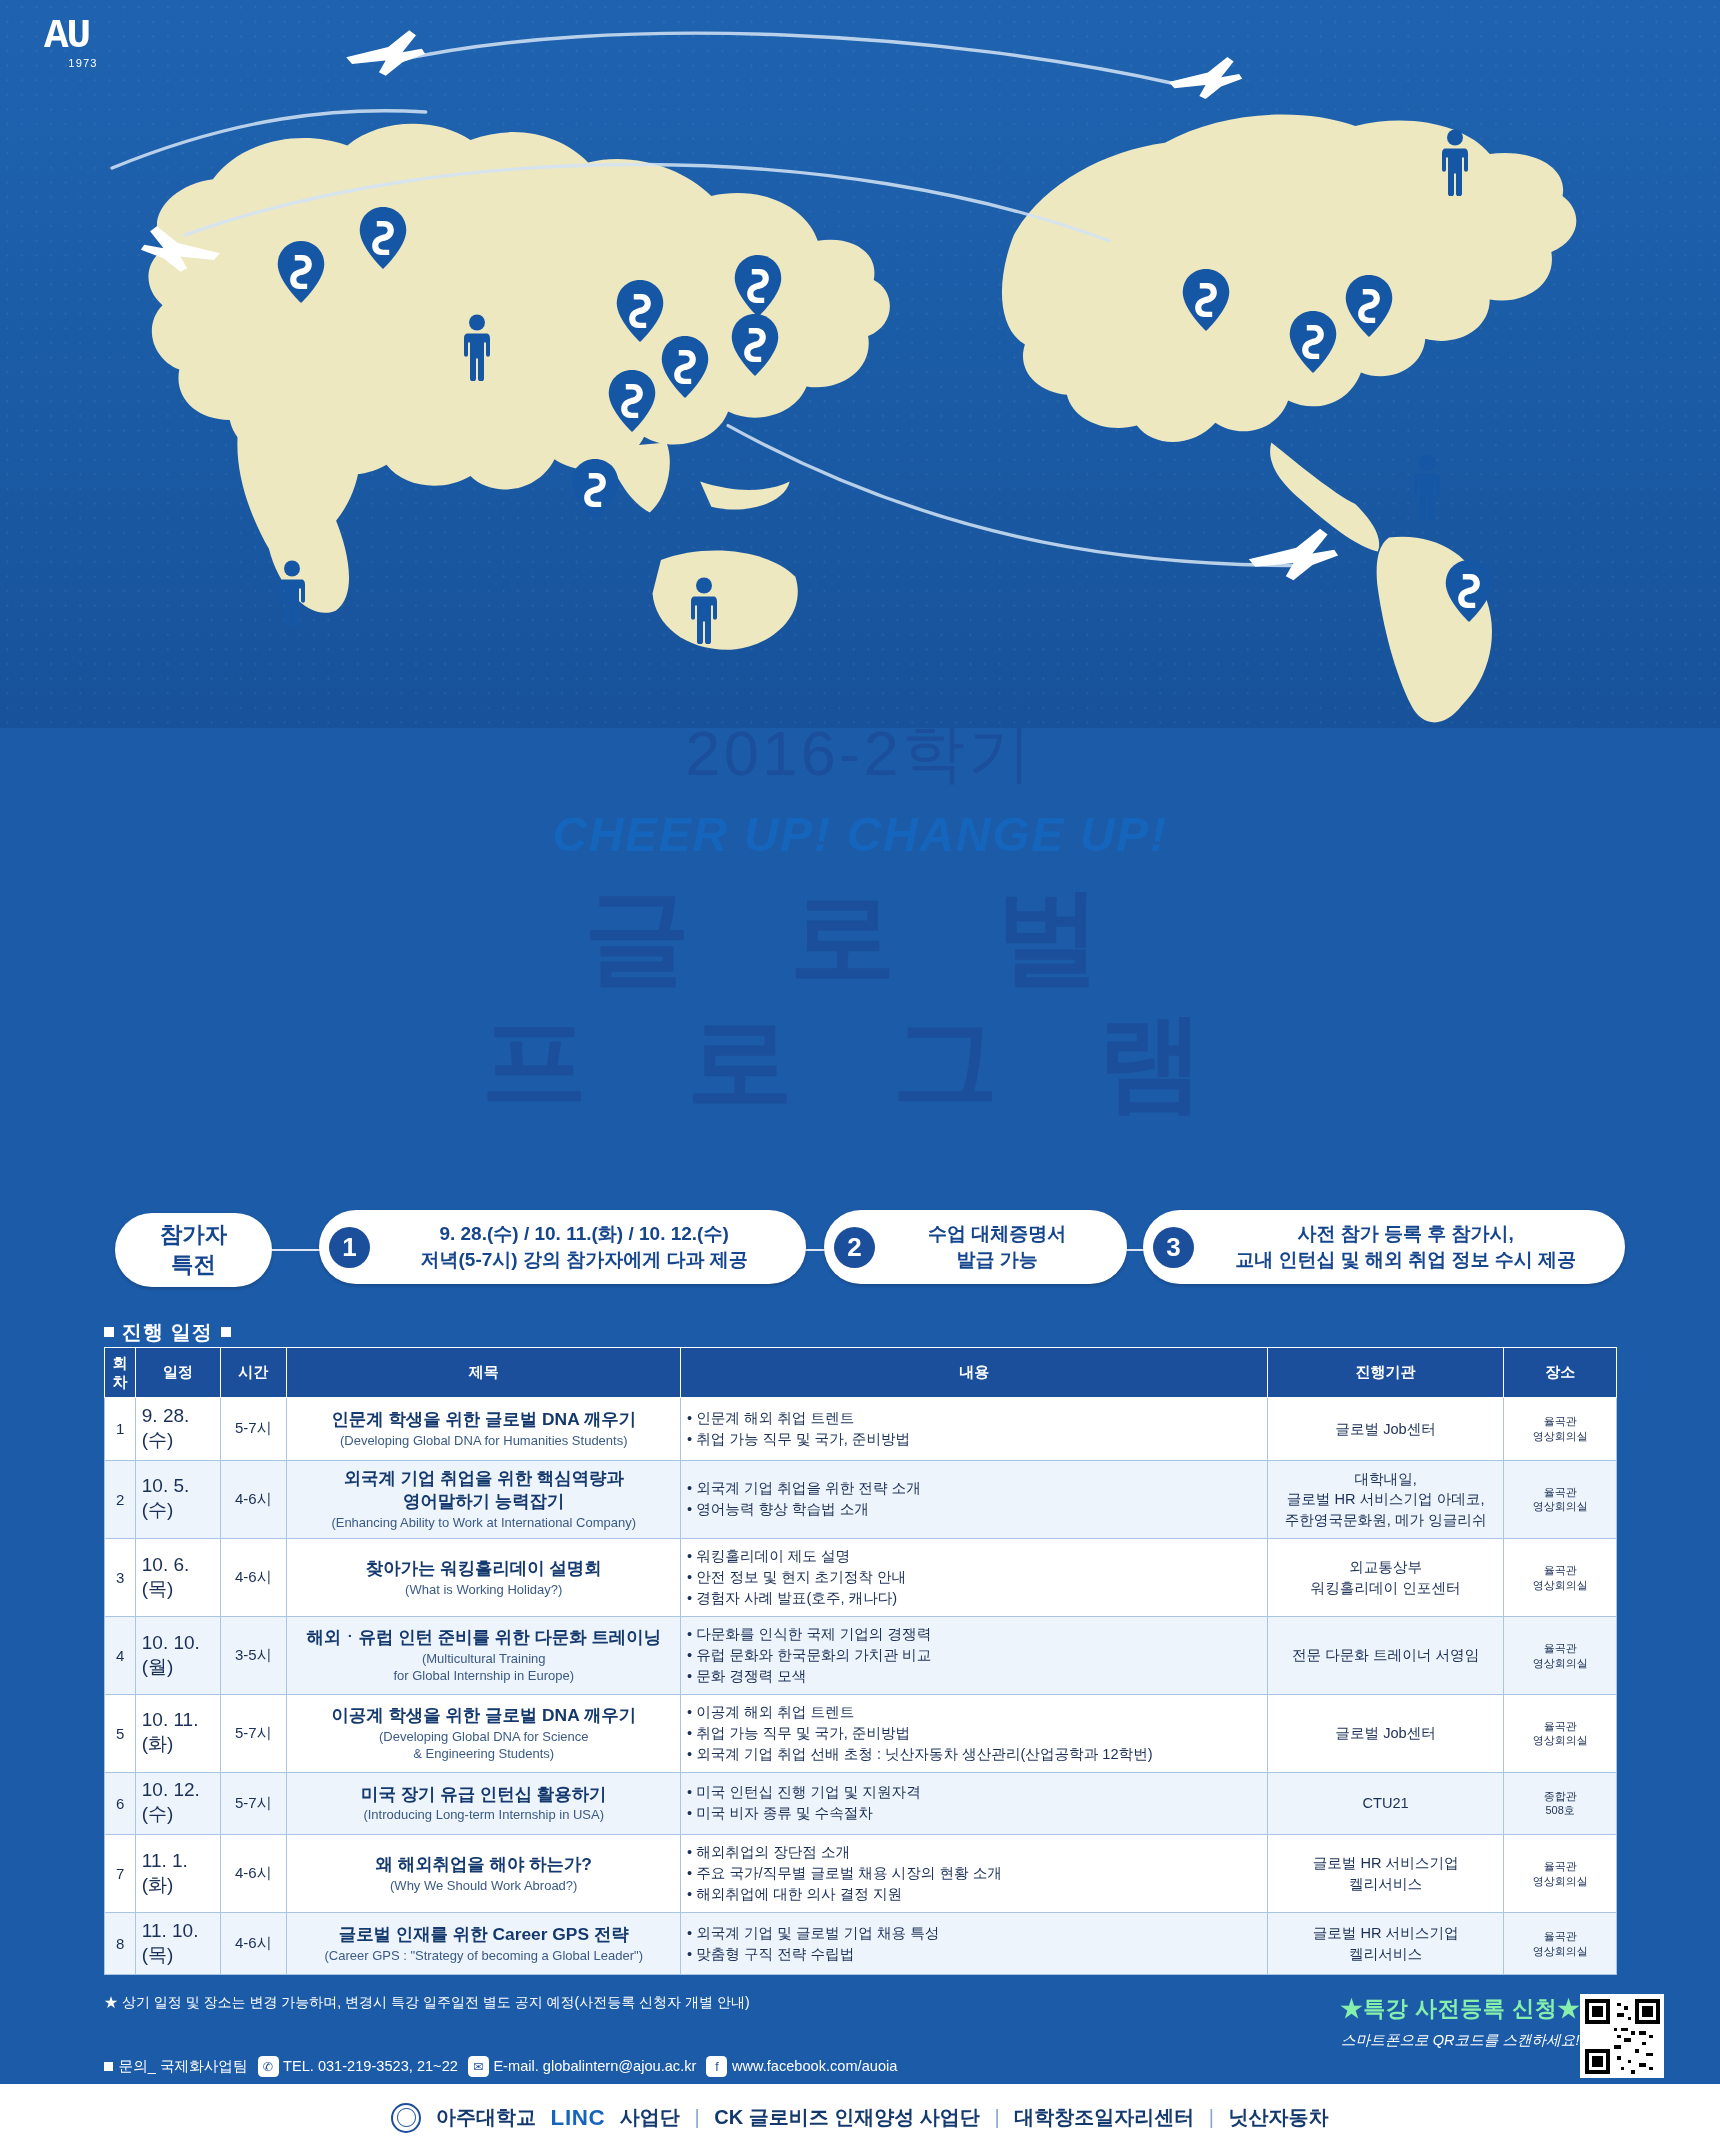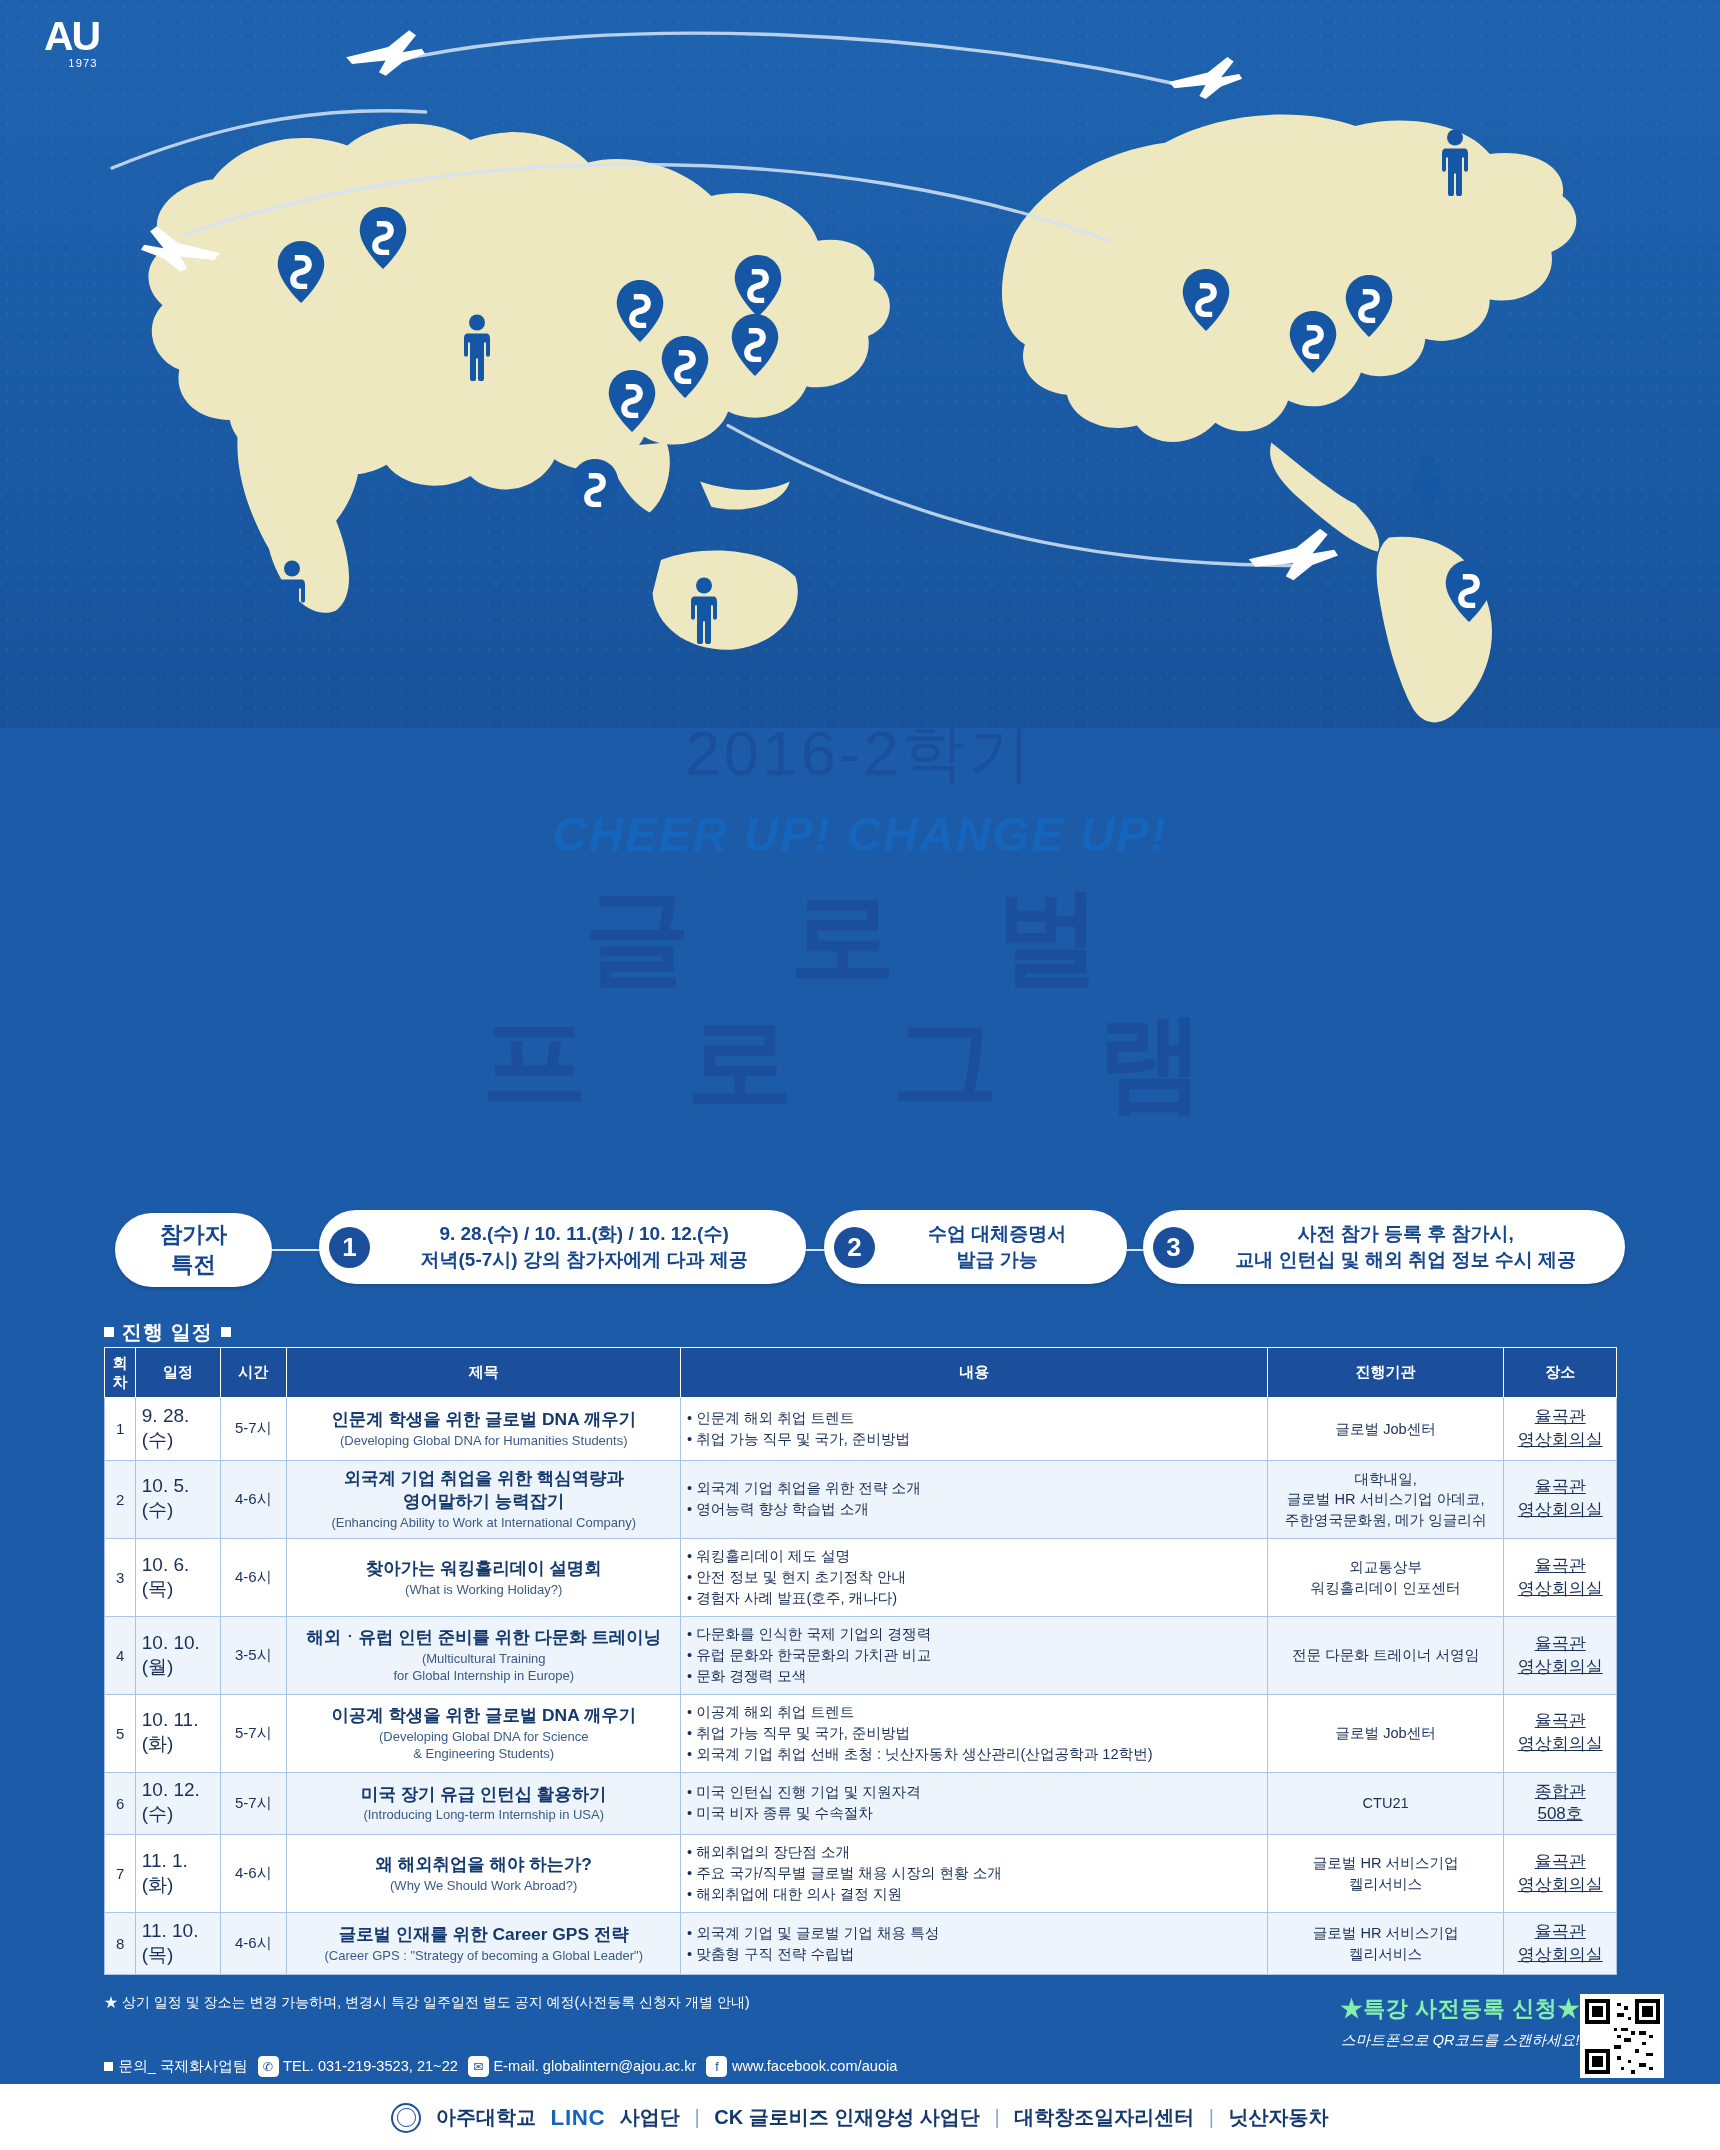--- a/index.html
+++ b/index.html
@@ -25,21 +25,21 @@
   .dotgrid {
     position:absolute; inset:0;
     background-image: radial-gradient(rgba(255,255,255,0.07) 1.1px, transparent 1.1px);
     background-size: 14.6px 14.6px;
     opacity:.8;
   }
   .au-logo {
     position:absolute; left:44px; top:15.7px; width:78px; height:67px;
     color:#fff;
   }
-  .au-logo .mark { font-size:41px; font-weight:bold; letter-spacing:-2.2px; line-height:40px; font-family:Liberation Sans, sans-serif;}
+  .au-logo .mark { font-size:41px; font-weight:bold; letter-spacing:-2.2px; line-height:40px; font-family:Liberation Mono, monospace;}
   .au-logo .yr { font-size:11.2px; text-align:center; letter-spacing:1.1px; margin-top:1.1px;}
 
   svg.world { position:absolute; left:0; top:0; width:1720px; height:728px; }
 
   .pin {
     position:absolute;
     width:48px; height:62px;
   }
   .pin svg { width:100%; height:100%; display:block; }
 
@@ -113,21 +113,21 @@
   .c-date { width:84px; text-align:left; font-size:19px;}
   .c-time { width:66px; text-align:center; font-size:15px;}
   .c-title { width:392px; text-align:center; }
   .c-desc { width:583px; text-align:left; }
   .c-org  { width:235px; text-align:center; }
   .c-place{ width:112px; text-align:center; }
   .tt-ko { font-size:17.4px; font-weight:bold; color:#14396e; line-height:1.3;}
   .tt-en { font-size:13px; color:#3a5a86; line-height:1.3; margin-top:2.2px;}
   .dl { font-size:14.6px; line-height:1.45; color:#1a2f56;}
   .org { font-size:14.6px; line-height:1.4;}
-  .place { font-size:17px; line-height:1.35;text-decoration:underline;}
+  .place { font-size:11px; line-height:1.35;}
   tr.alt td { background:#eef4fb; }
 
   
   .notes { position:absolute; left:104px; top:1992px; width:1064px; color:#ffffff; font-size:14px; line-height:1.55;}
   .contact { position:absolute; left:104px; top:2056px; color:#ffffff; font-size:14.6px; display:flex; align-items:center; gap:10px;}
   .contact .sq { display:inline-block; width:9px; height:9px; background:#fff; margin-right:5.6px;}
   .cicon { display:inline-flex; align-items:center; justify-content:center; width:21px; height:21px; border-radius:4.5px; background:#ffffff; color:#1b4f9c; font-size:12.3px; margin-right:4.5px;}
 
   .reg-box { position:absolute; right:140px; top:1994px; text-align:center; color:#fff;}
   .reg-title { font-size:22px; font-weight:bold; color:#86efac; letter-spacing:0.6px;}

